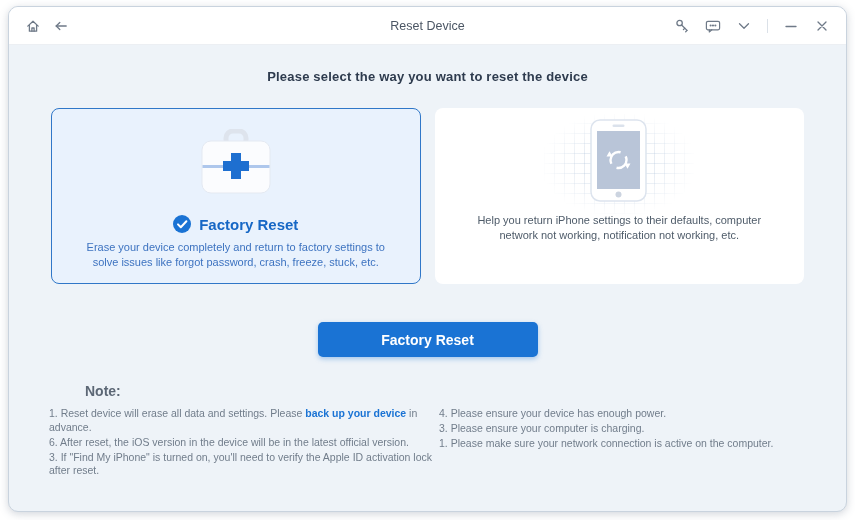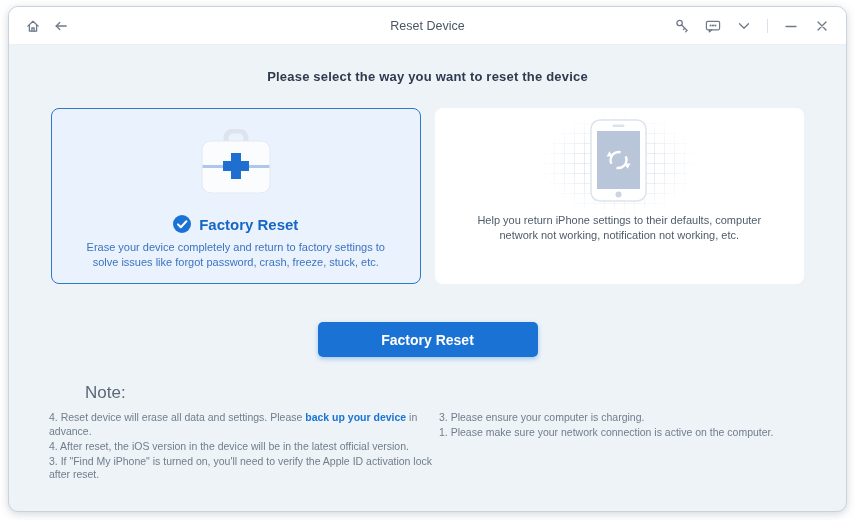--- a/index.html
+++ b/index.html
@@ -64,21 +64,21 @@
   .check { width:18px; height:18px; display:inline-flex; }
   
   .primary-btn {
     display:block; margin:38px auto 0; width:220px; height:35px;
     background:#1a73d4; color:#ffffff; font-family:"Liberation Sans", sans-serif;
     font-size:14px; font-weight:bold; border:none; border-radius:5px; cursor:pointer;
     box-shadow:0 2px 5px rgba(26,115,212,.35);
   }
   
   .notes { margin:26px 40px 0; }
-  .note-label { font-size:17px; font-weight:normal; color:#5c6775;padding-left:36px; }
+  .note-label { font-size:14px; font-weight:bold; color:#5c6775;padding-left:36px; }
   .note-cols { display:flex; margin-top:8px; }
   .note-col p { margin:0 0 1.5px; font-size:10.5px; line-height:13.5px; color:#717d8b; }
   .note-col-left { width:384px; }
   .note-col-right { margin-left:6px; flex:1; }
   .note-link { color:#1a73d4; font-weight:bold; cursor:pointer; }
 </style>
 </head>
 <body>
 
 <div class="window">
@@ -183,24 +183,25 @@
         <p class="card-desc d-gray">Help you return iPhone settings to their defaults, computer network not working, notification not working, etc.</p>
       </div>
     </div>
 
     <button class="primary-btn">Factory Reset</button>
 
     <div class="notes">
       <div class="note-label">Note:</div>
       <div class="note-cols">
         <div class="note-col note-col-left">
-          <p><span>4. Reset device will erase all data and settings. Please </span><a class="note-link">back up your device</a><span> in advance.</span></p>
-          <p>4. After reset, the iOS version in the device will be in the latest official version.</p>
+          <p><span>1. Reset device will erase all data and settings. Please </span><a class="note-link">back up your device</a><span> in advance.</span></p>
+          <p>6. After reset, the iOS version in the device will be in the latest official version.</p>
           <p>3. If "Find My iPhone" is turned on, you'll need to verify the Apple ID activation lock after reset.</p>
         </div>
         <div class="note-col note-col-right">
+          <p>4. Please ensure your device has enough power.</p>
           <p>3. Please ensure your computer is charging.</p>
           <p>1. Please make sure your network connection is active on the computer.</p>
         </div>
       </div>
     </div>
   </div>
 </div>
 
 </body></html>

